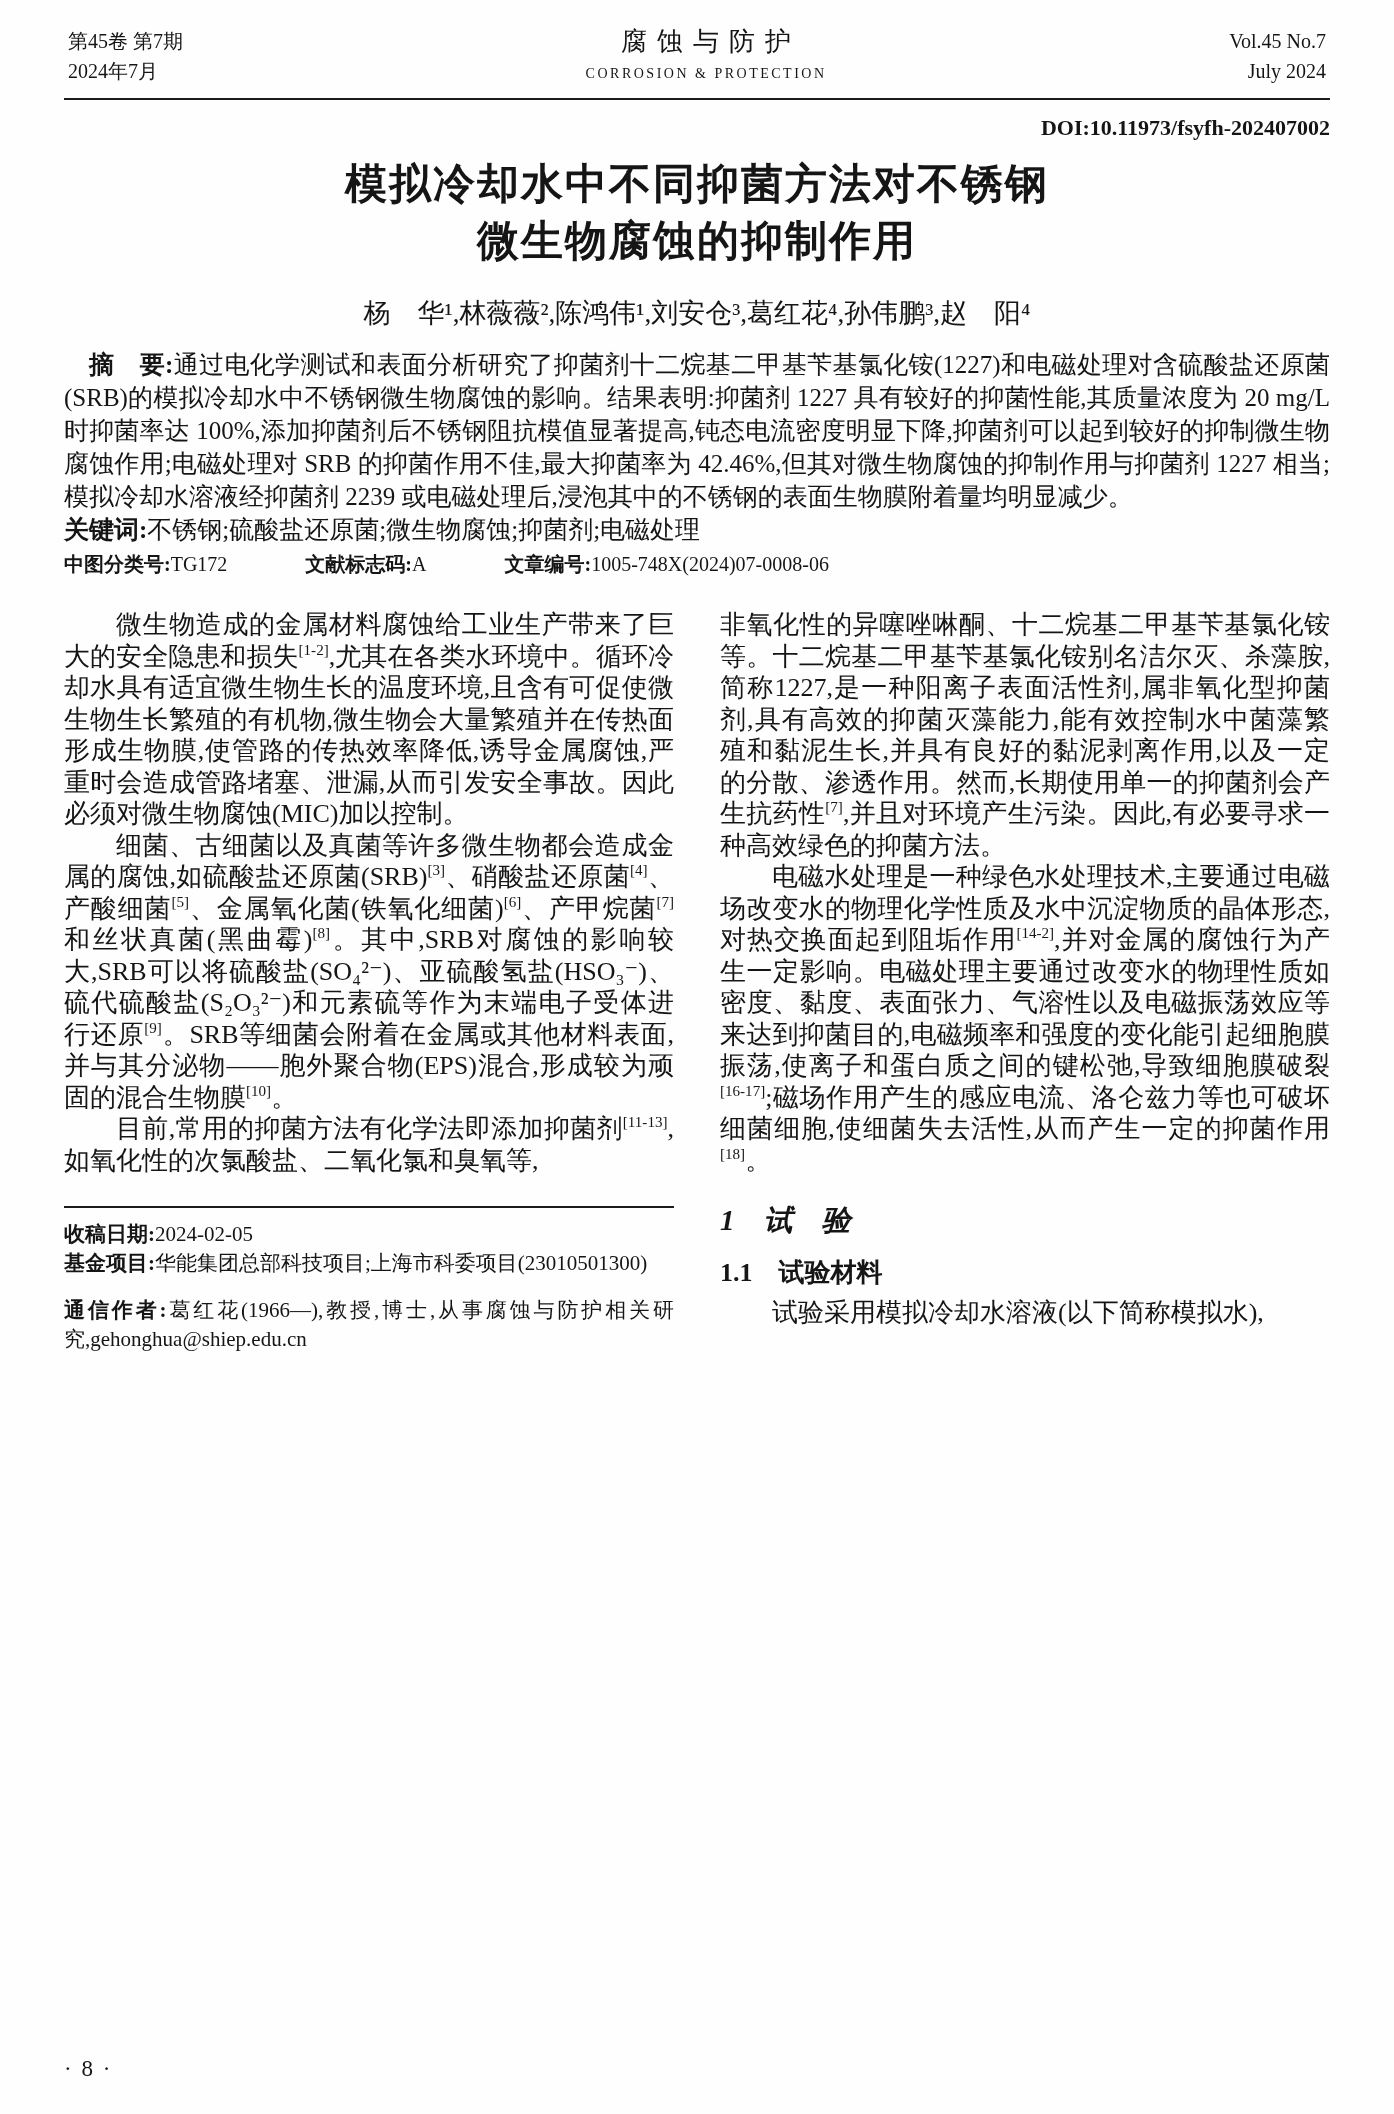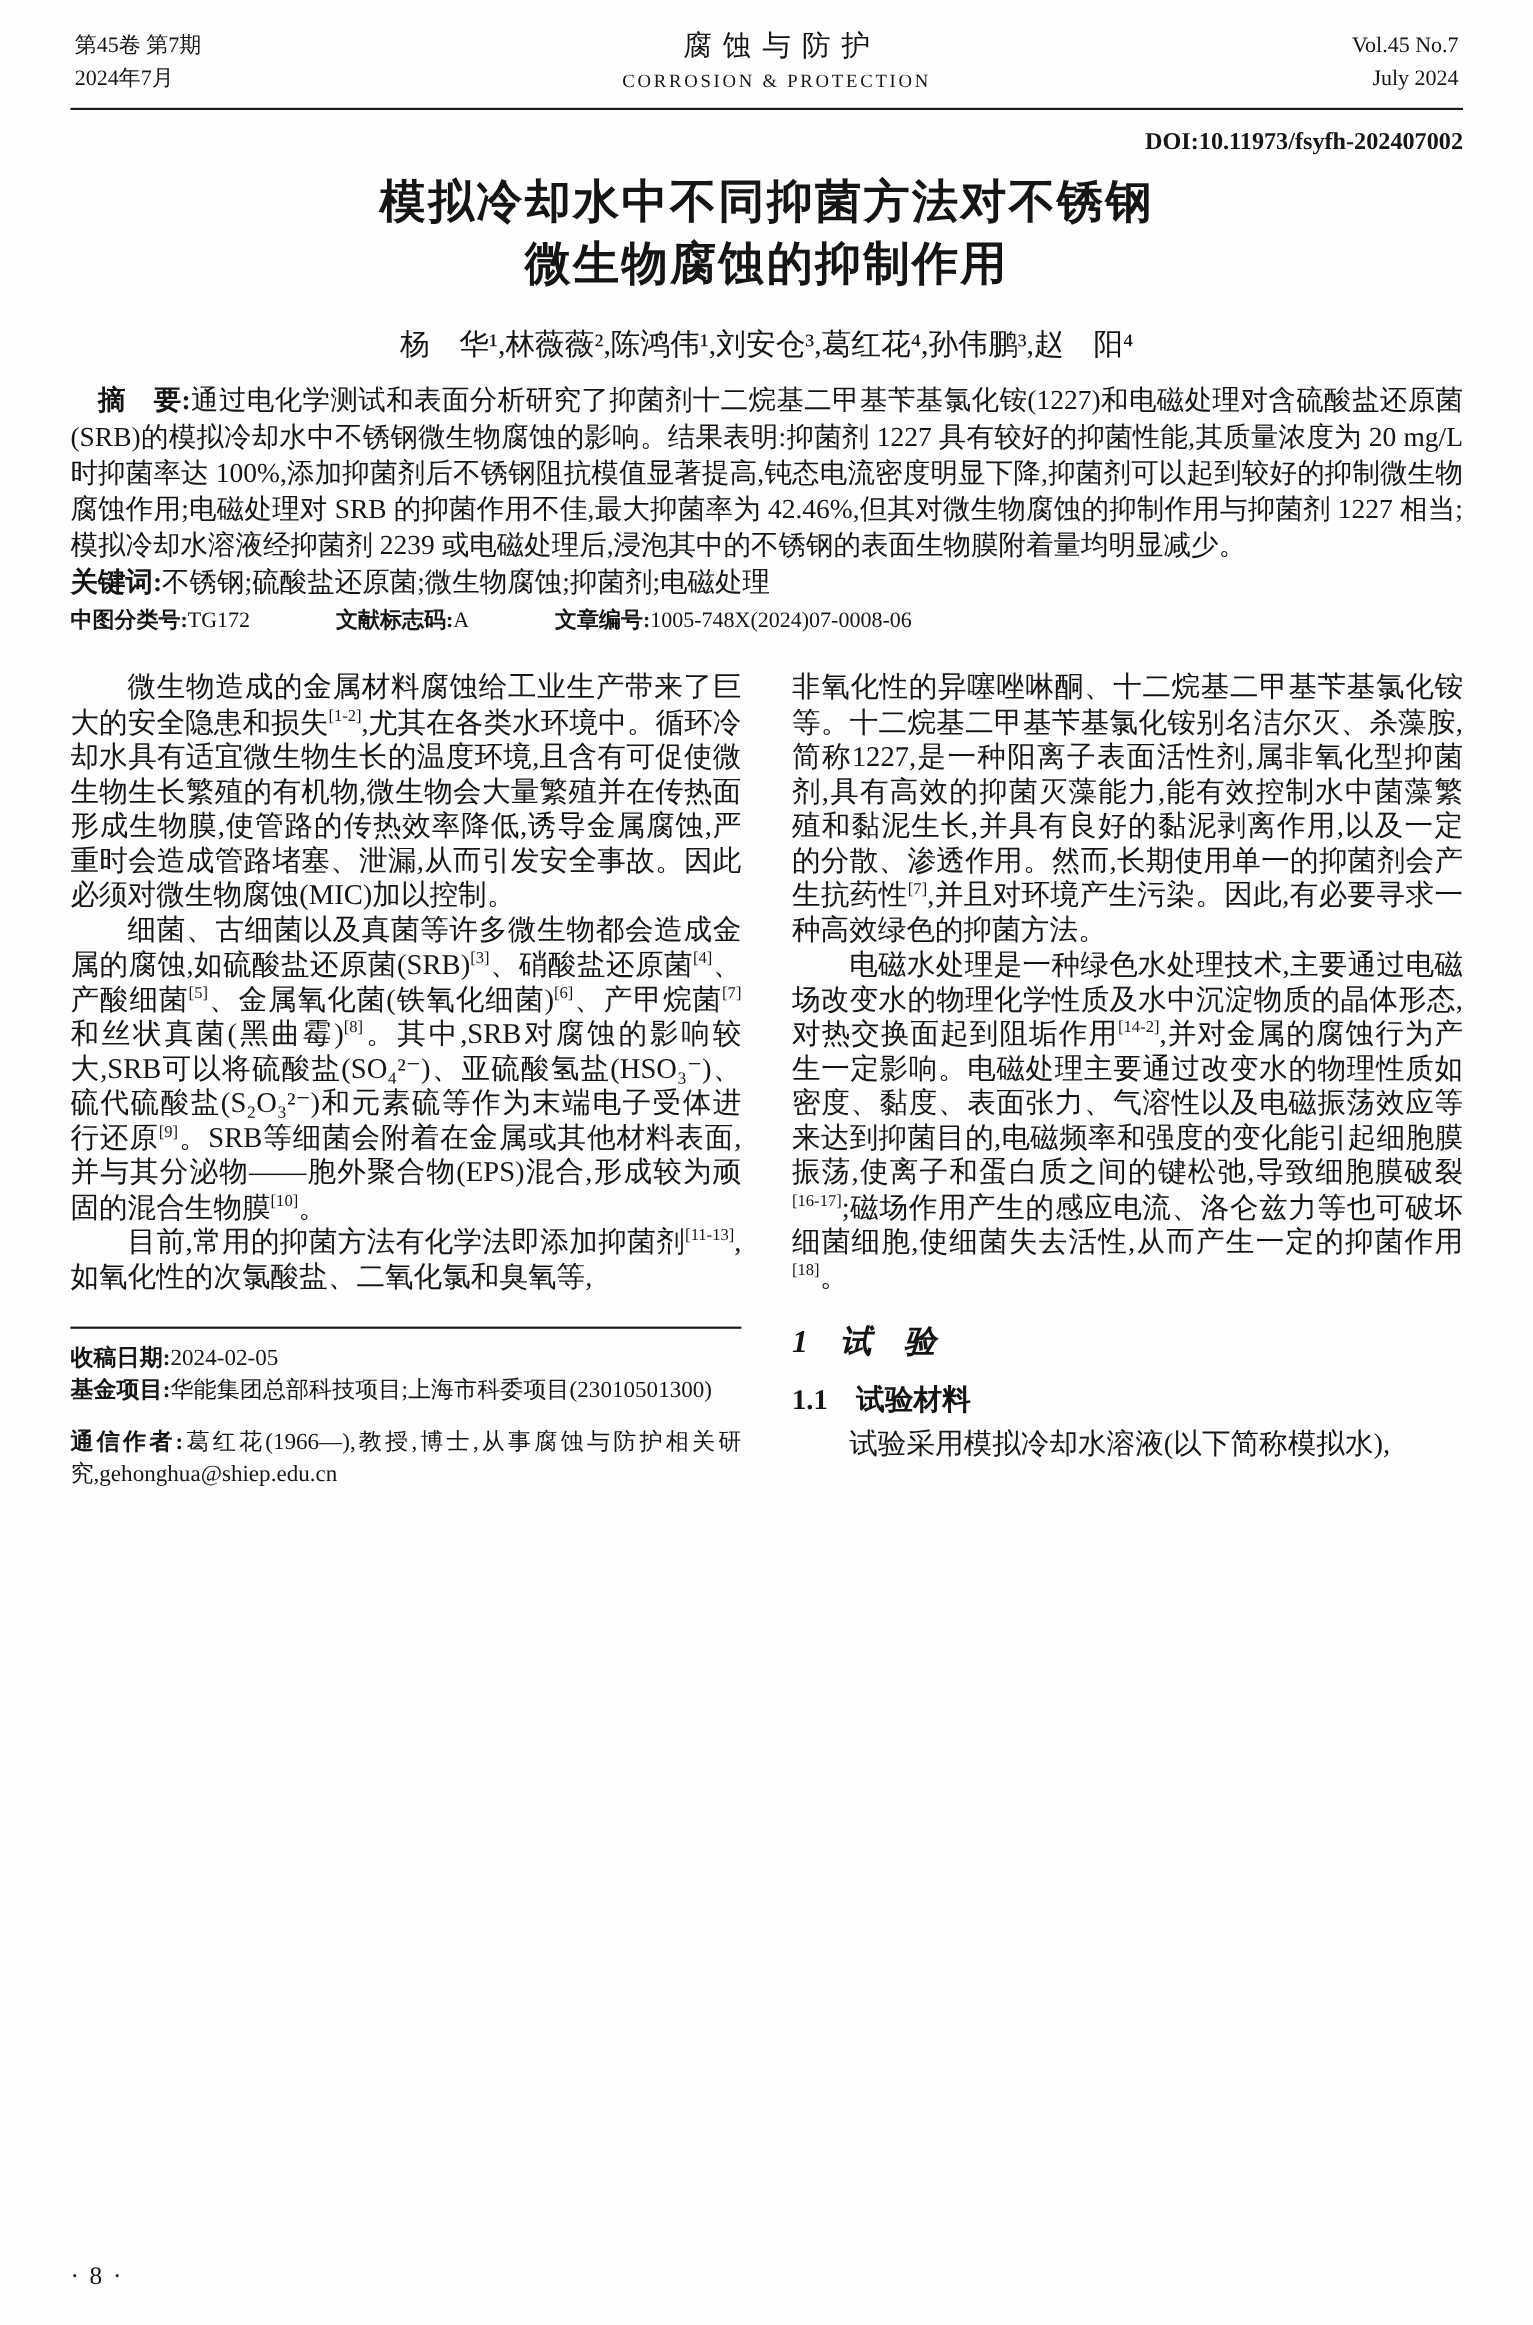--- a/index.html
+++ b/index.html
@@ -21,21 +21,21 @@
     justify-content: space-between;
     align-items: flex-start;
     border-bottom: 2.5px solid #1c1c1c;
     padding: 4px 4px 10px 4px;
   }
   .jh-left, .jh-right { font-size: 20px; line-height: 30px; }
   .jh-left  { text-align: left; }
   .jh-right { text-align: right; }
   .jh-center { text-align: center; }
   .jh-cn { font-size: 26px; line-height: 32px; letter-spacing: 10px; padding-left: 10px; }
-  .jh-en { font-size: 17px; line-height: 28px; letter-spacing: 2.5px; margin-top: 2px; }
+  .jh-en { font-size: 14px; line-height: 28px; letter-spacing: 2.5px; margin-top: 2px; }
   
   .doi { text-align: right; font-weight: 700; font-size: 22px; line-height: 28px; margin-top: 14px; }
   .title { margin: 14px 0 0 0; text-align: center; font-size: 42px; line-height: 57px; font-weight: 700; letter-spacing: 2px; }
   .title .tline { display: block; }
   .authors { margin-top: 26px; text-align: center; font-size: 27px; line-height: 34px; }
   .affil { margin-top: 10px; text-align: center; font-size: 20.5px; line-height: 30px; }
   .abstract { margin: 18px 0 0 0; font-size: 25px; line-height: 33px; text-align: justify; text-indent: 1em; }
   .lbl { font-weight: 700; }
   .keywords { margin: 0; font-size: 25px; line-height: 33px; text-align: justify; }
   .class-row { display: flex; column-gap: 78px; font-size: 20px; line-height: 33px; margin-top: 2px; white-space: nowrap; }

